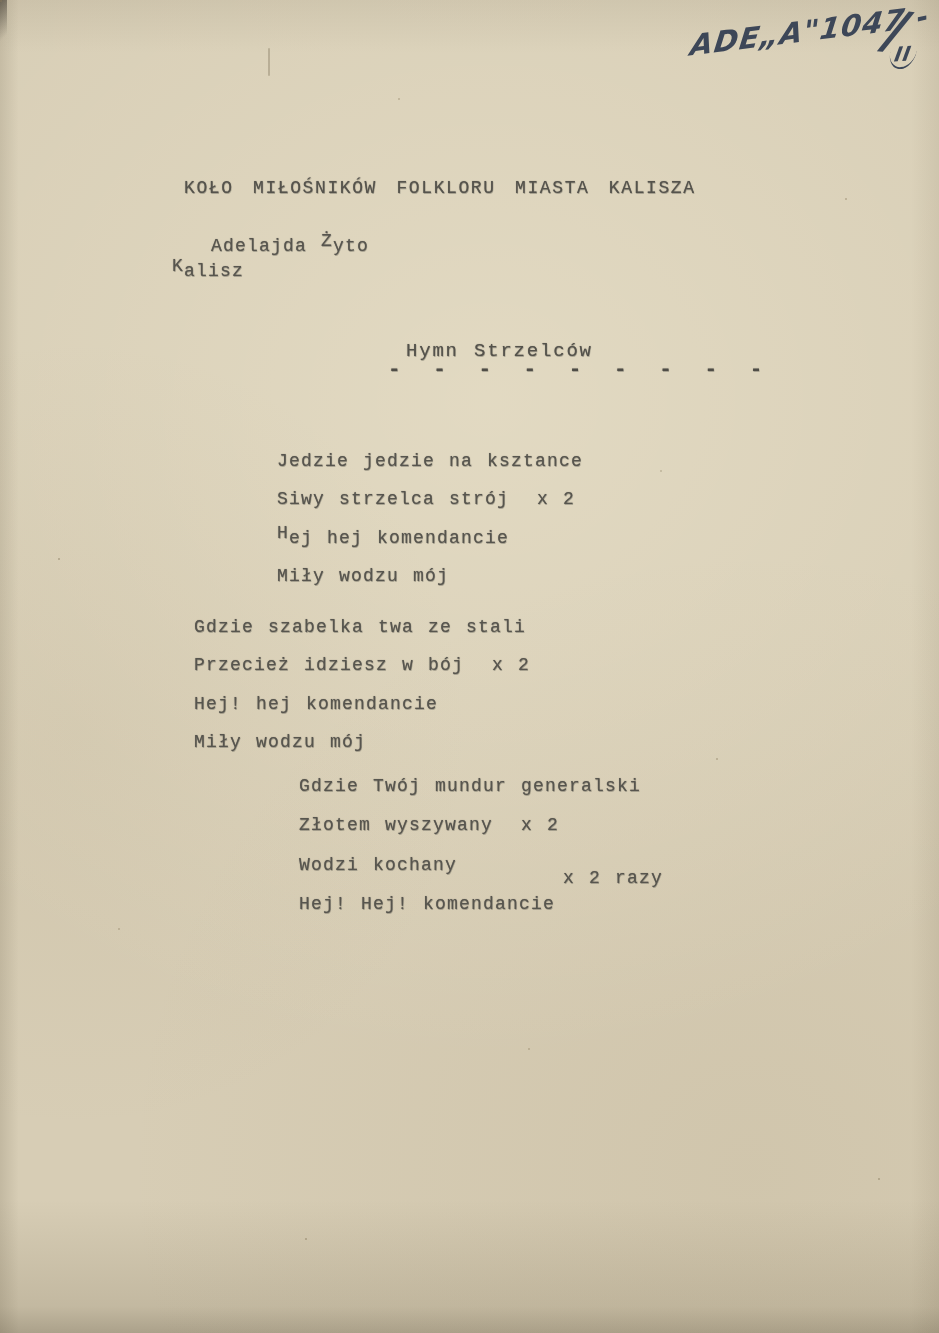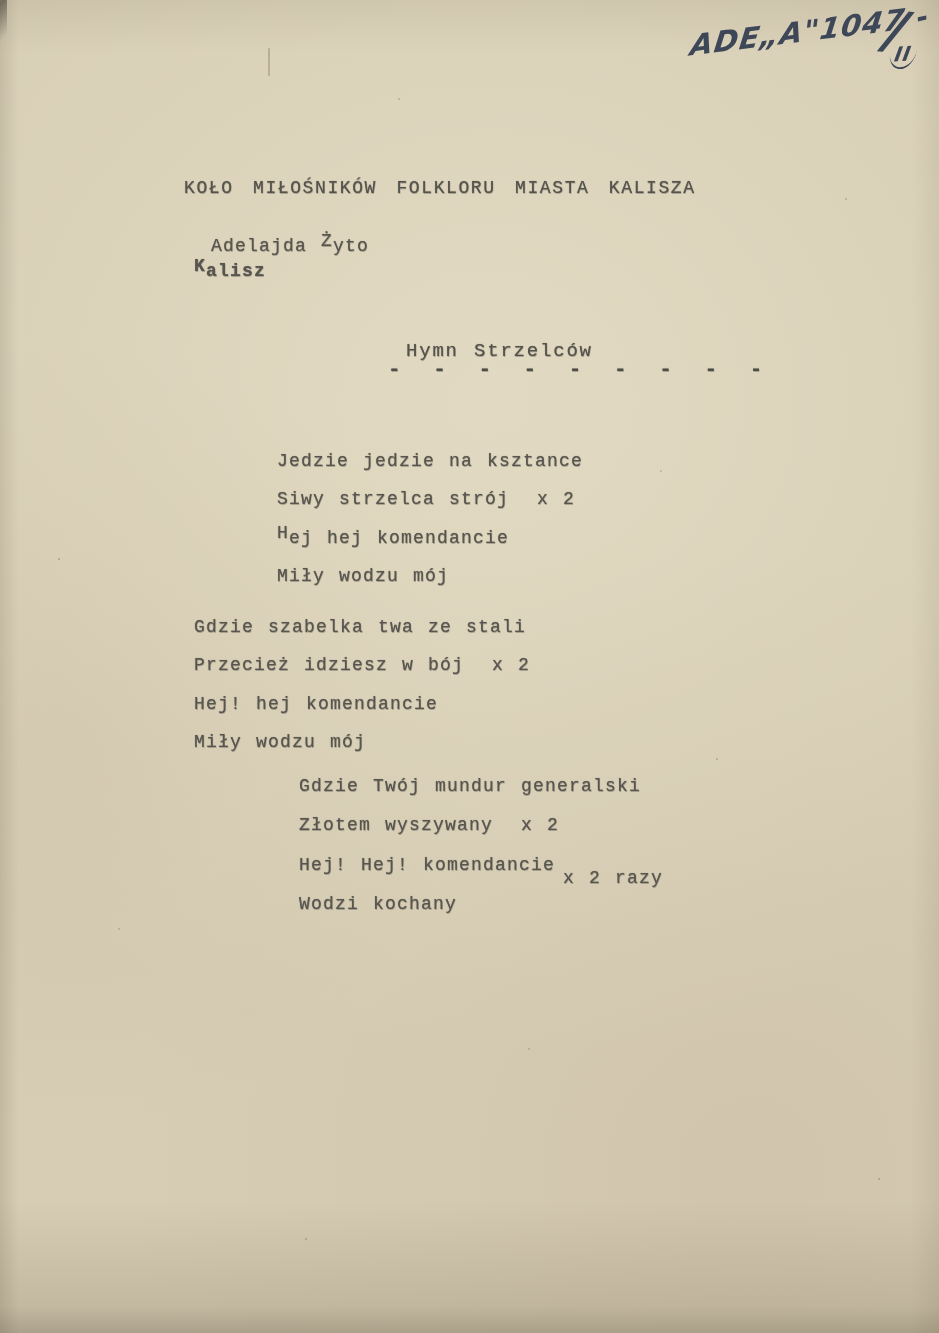--- a/index.html
+++ b/index.html
@@ -60,21 +60,21 @@
   }
   .org-header {
     top: 130px; left: 184px;
     font-weight: 400;
     letter-spacing: 1.6px;
     word-spacing: 7px;
     color: #55534c;
     margin-top: 48px;
   }
   .author-line { top: 236px; left: 180px; margin-left: 31px; }
-  .city-line   { top: 261px; left: 194px; font-weight: bold; }
+  .city-line   { top: 261px; left: 172px; }
   .raised { position: relative; top: -5px; display: inline-block; }
 
   .poem-title {
     top: 340px; left: 406px;
     font-size: 19px;
     letter-spacing: 1.8px;
     color: #54524b;
   }
   .title-underline {
     top: 358px; left: 388px;
@@ -168,19 +168,19 @@
   <div class="stanza stanza-2">
     <div class="typed line" style="position:static">Gdzie szabelka twa ze stali</div>
     <div class="typed line" style="position:static">Przecież idziesz w bój  x 2</div>
     <div class="typed line" style="position:static">Hej! hej komendancie</div>
     <div class="typed line" style="position:static">Miły wodzu mój</div>
   </div>
 
   <div class="stanza stanza-3">
     <div class="typed line" style="position:static">Gdzie Twój mundur generalski</div>
     <div class="typed line" style="position:static">Złotem wyszywany  x 2</div>
+    <div class="typed line" style="position:static">Wodzi kochany</div>
     <div class="typed line" style="position:static">Hej! Hej! komendancie</div>
-    <div class="typed line" style="position:static">Wodzi kochany</div>
   </div>
 
   <div class="typed side-note">x 2 razy</div>
 
 </div>
 
 </body></html>

